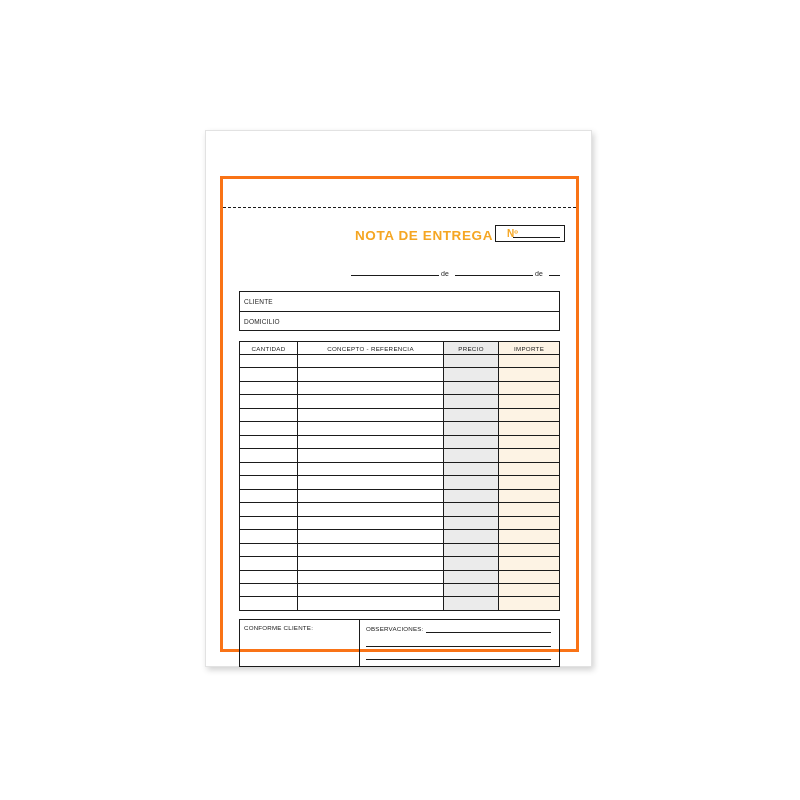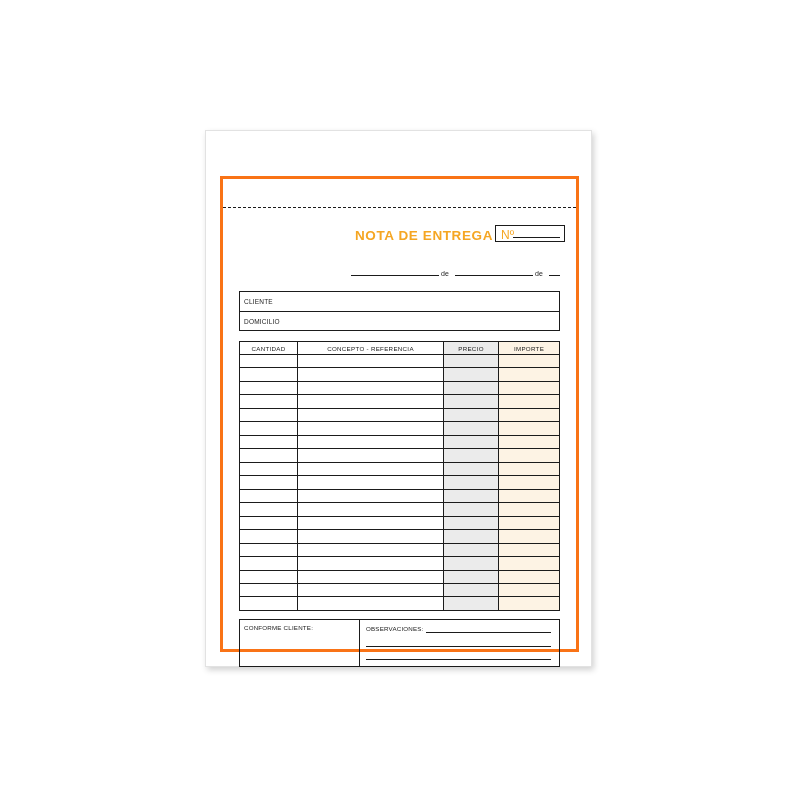--- a/index.html
+++ b/index.html
@@ -78,24 +78,24 @@
     position: absolute;
     left: 272px;
     top: 0px;
     width: 70px;
     height: 17px;
     border: 1.3px solid #1b1b1b;
     box-sizing: border-box;
   }
   .num-label {
     position: absolute;
-    left: 5px;
+    left: 11px;
     top: 2px;
-    font-size: 12px;
-    font-weight: normal;
+    font-size: 10px;
+    font-weight: bold;
     color: #f5a623;
   }
   .num-rule {
     position: absolute;
     left: 17px;
     right: 4px;
     bottom: 3px;
     border-bottom: 1px solid #1b1b1b;
   }
 

